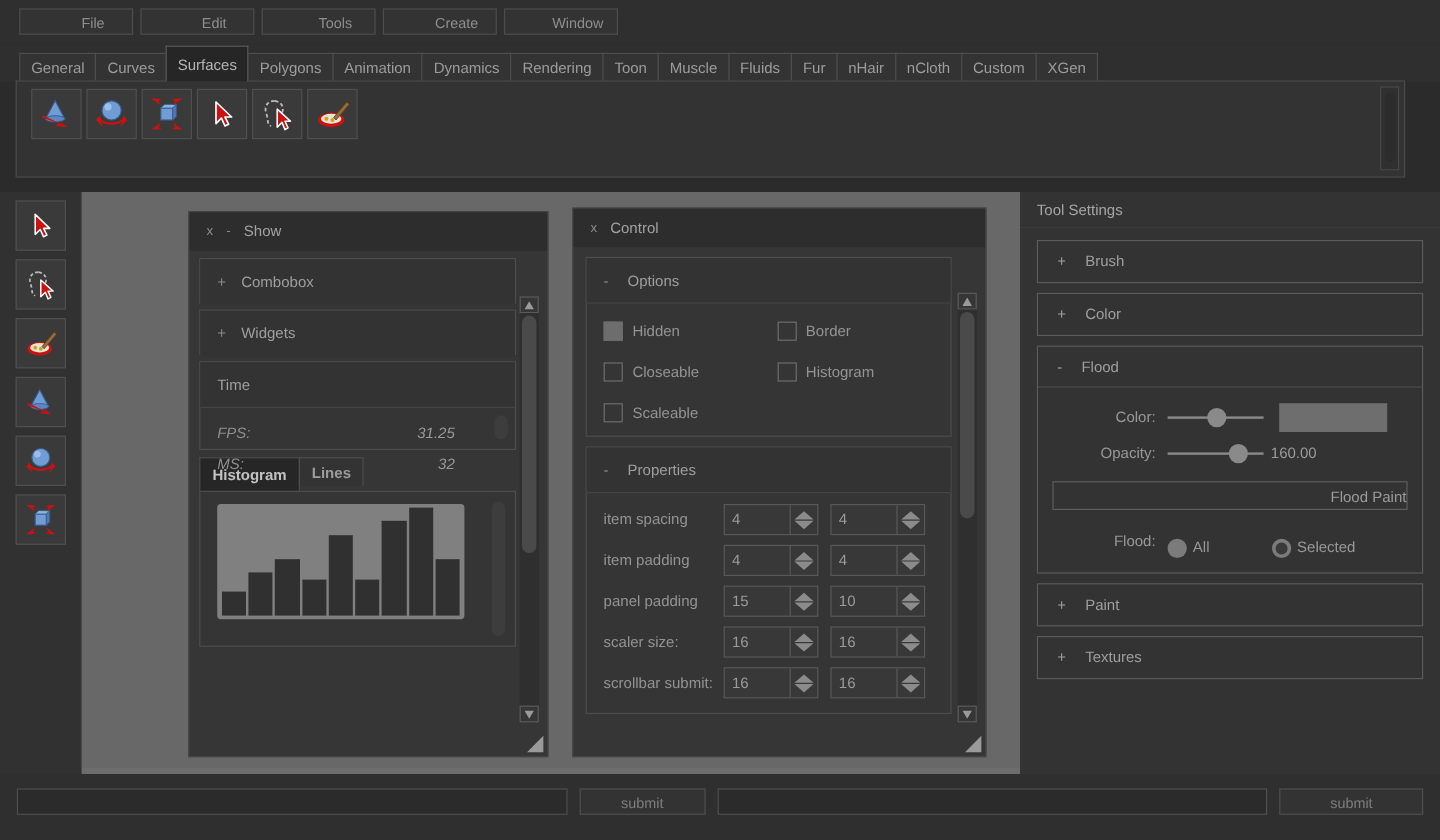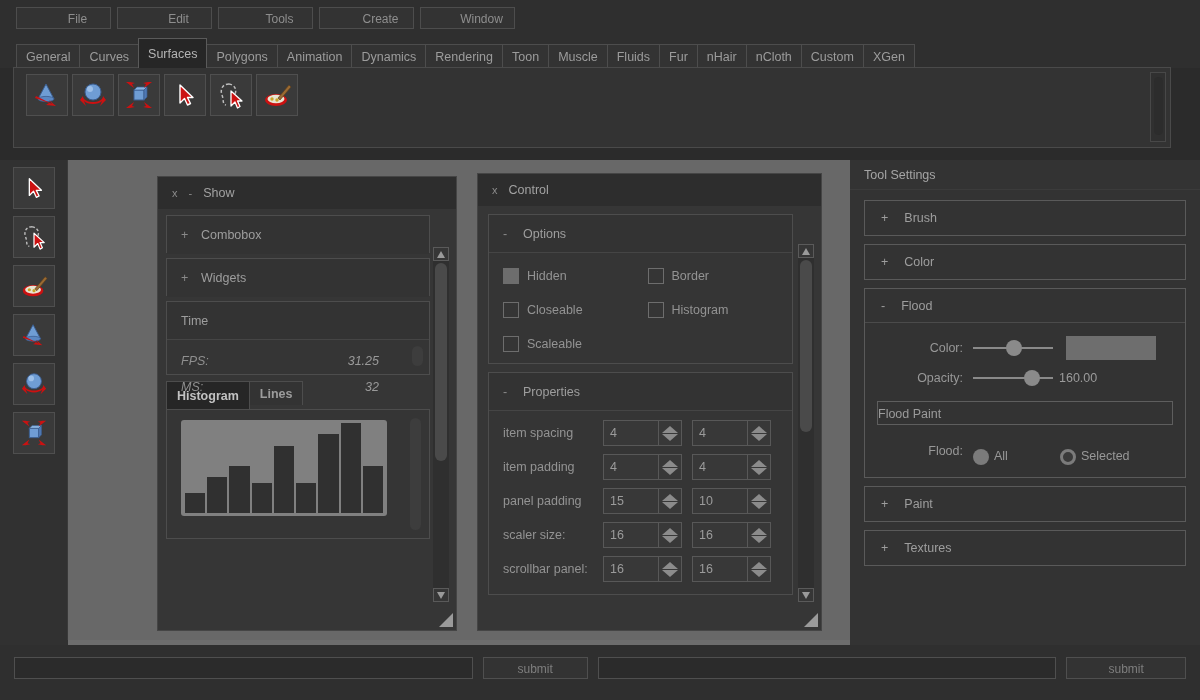--- a/index.html
+++ b/index.html
@@ -221,21 +221,21 @@
   .dgroup-body{padding:10px 12px 12px 12px;}
   .srow{display:flex;align-items:center;height:30px;}
   .srow .sl{width:86px;text-align:right;color:#989898;font-size:12.5px;padding-right:10px;}
   .slider{position:relative;width:80px;height:16px;display:flex;align-items:center;}
   .slider .track{position:absolute;left:0;right:0;height:2px;background:#8a8a8a;}
   .slider .knob{position:absolute;width:16px;height:16px;border-radius:50%;background:#8a8a8a;}
   .swatch{width:90px;height:24px;background:#6e6e6e;margin-left:13px;}
   .sval{margin-left:6px;color:#9b9b9b;font-size:12.5px;}
   .btnrow{display:flex;gap:8px;margin-top:8px;}
   .dbtn{
-    flex:1;height:24px;line-height:24px;text-align:left;
+    flex:1;height:24px;line-height:24px;text-align:right;
     border:1px solid #5e5e5e;background:#333333;color:#9b9b9b;font-size:12.5px;
     box-sizing:border-box;
   }
   .radiorow{display:flex;align-items:center;margin-top:12px;}
   .radiorow .sl{width:86px;text-align:right;color:#989898;font-size:12.5px;padding-right:10px;}
   .radio{
     width:16px;height:16px;border-radius:50%;margin-right:5px;
     box-sizing:border-box;
   }
   .radio.on{background:#7b7b7b;}
@@ -585,21 +585,21 @@
             </span>
             <span class="spin">
               <span class="val">16</span>
               <span class="arrows">
                   <i class="ar up"></i>
                   <i class="ar dn"></i>
                 </span>
             </span>
           </div>
           <div class="prow">
-            <span class="plabel">scrollbar panel:</span>
+            <span class="plabel">scrollbar submit:</span>
             <span class="spin">
               <span class="val">16</span>
               <span class="arrows">
                   <i class="ar up"></i>
                   <i class="ar dn"></i>
                 </span>
             </span>
             <span class="spin">
               <span class="val">16</span>
               <span class="arrows">

